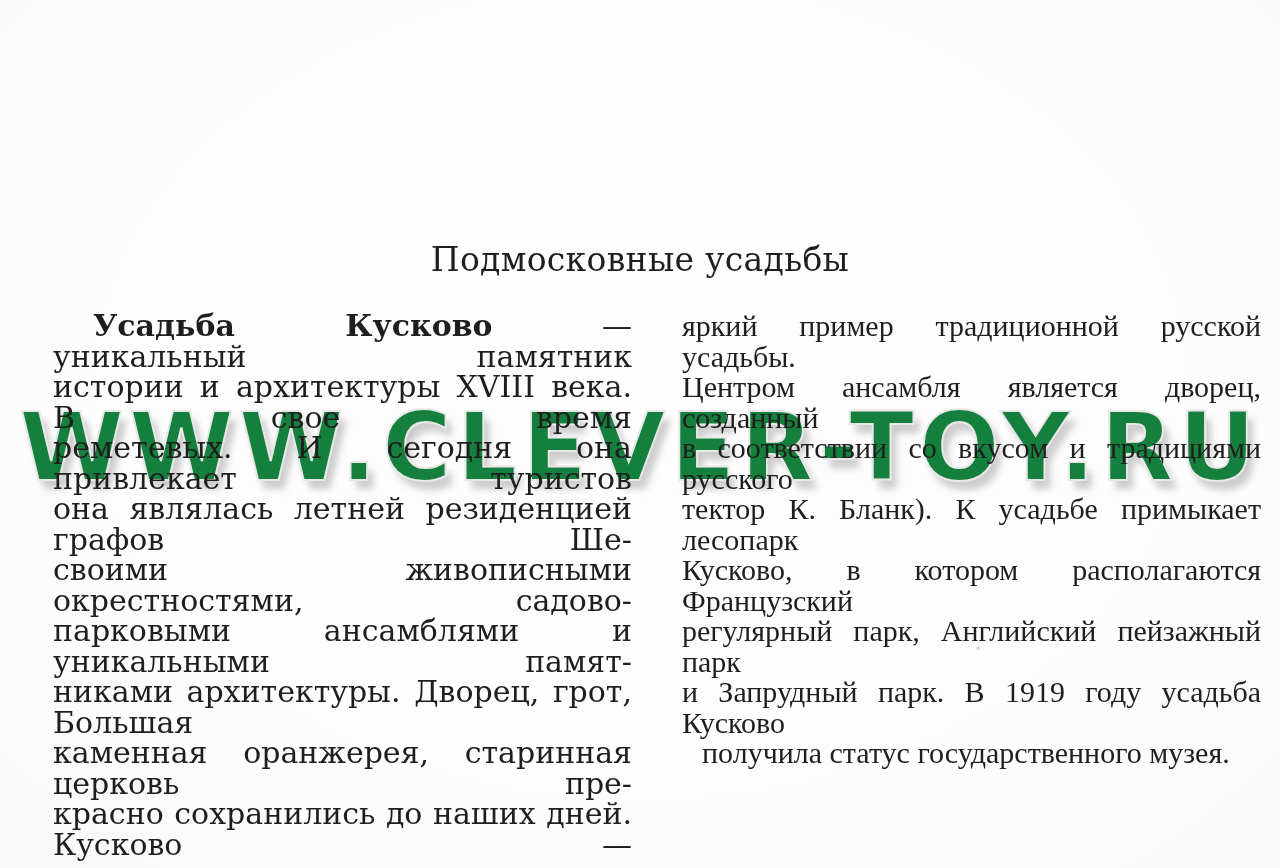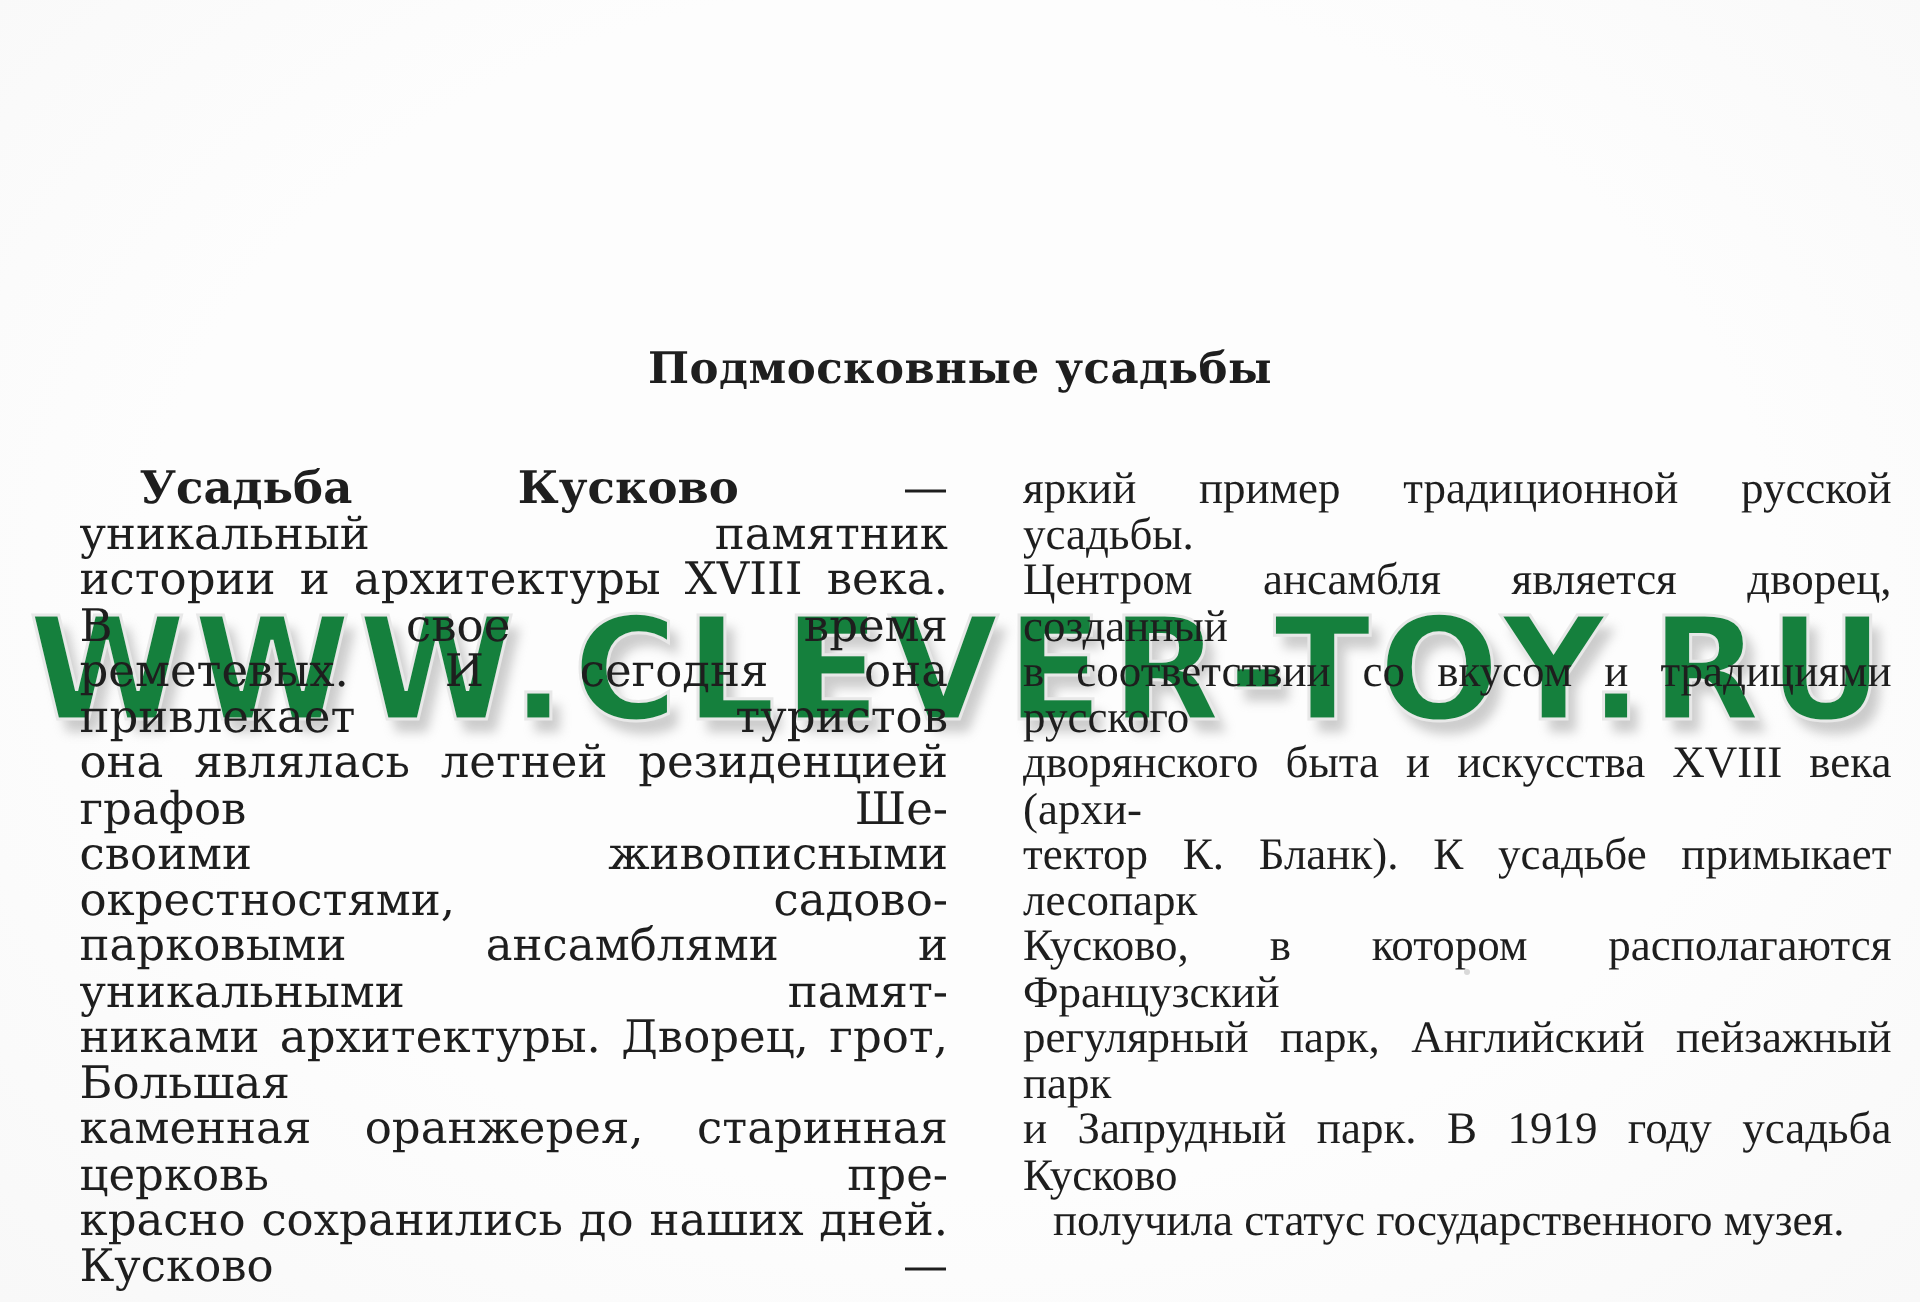--- a/index.html
+++ b/index.html
@@ -14,26 +14,26 @@
       background: radial-gradient(ellipse at 50% 45%, #fdfdfd 60%, #f8f8f8 100%);
     }
     .page {
       position: absolute;
       inset: 0;
       font-family: "DejaVu Serif", "Liberation Serif", serif;
       color: #1e1e1e;
     }
     .title {
       position: absolute;
-      top: 228px;
+      top: 240px;
       left: 0;
       width: 100%;
       text-align: center;
-      font-size: 29px;
-      font-weight: bold;
+      font-size: 33px;
+      font-weight: normal;
       letter-spacing: 0.3px;
       z-index: 2;
     }
     .watermark {
       position: absolute;
       top: 376px;
       left: 50%;
       transform: translateX(-50%);
       font-family: "DejaVu Sans", "Liberation Sans", sans-serif;
       font-weight: bold;
@@ -94,21 +94,20 @@
     <div class="line">парковыми ансамблями и уникальными памят-</div>
     <div class="line">никами архитектуры. Дворец, грот, Большая</div>
     <div class="line">каменная оранжерея, старинная церковь пре-</div>
     <div class="line">красно сохранились до наших дней. Кусково —</div>
   </div>
 
   <div class="col col-right">
     <div class="line">яркий пример традиционной русской усадьбы.</div>
     <div class="line">Центром ансамбля является дворец, созданный</div>
     <div class="line">в соответствии со вкусом и традициями русского</div>
-    <div class="line">дворянского быта и искусства XVIII века (архи-</div>
     <div class="line">тектор К. Бланк). К усадьбе примыкает лесопарк</div>
     <div class="line">Кусково, в котором располагаются Французский</div>
     <div class="line">регулярный парк, Английский пейзажный парк</div>
     <div class="line">и Запрудный парк. В 1919 году усадьба Кусково</div>
     <div class="line flush-last">получила статус государственного музея.</div>
   </div>
 
   <div class="speck"></div>
 
 </div>

